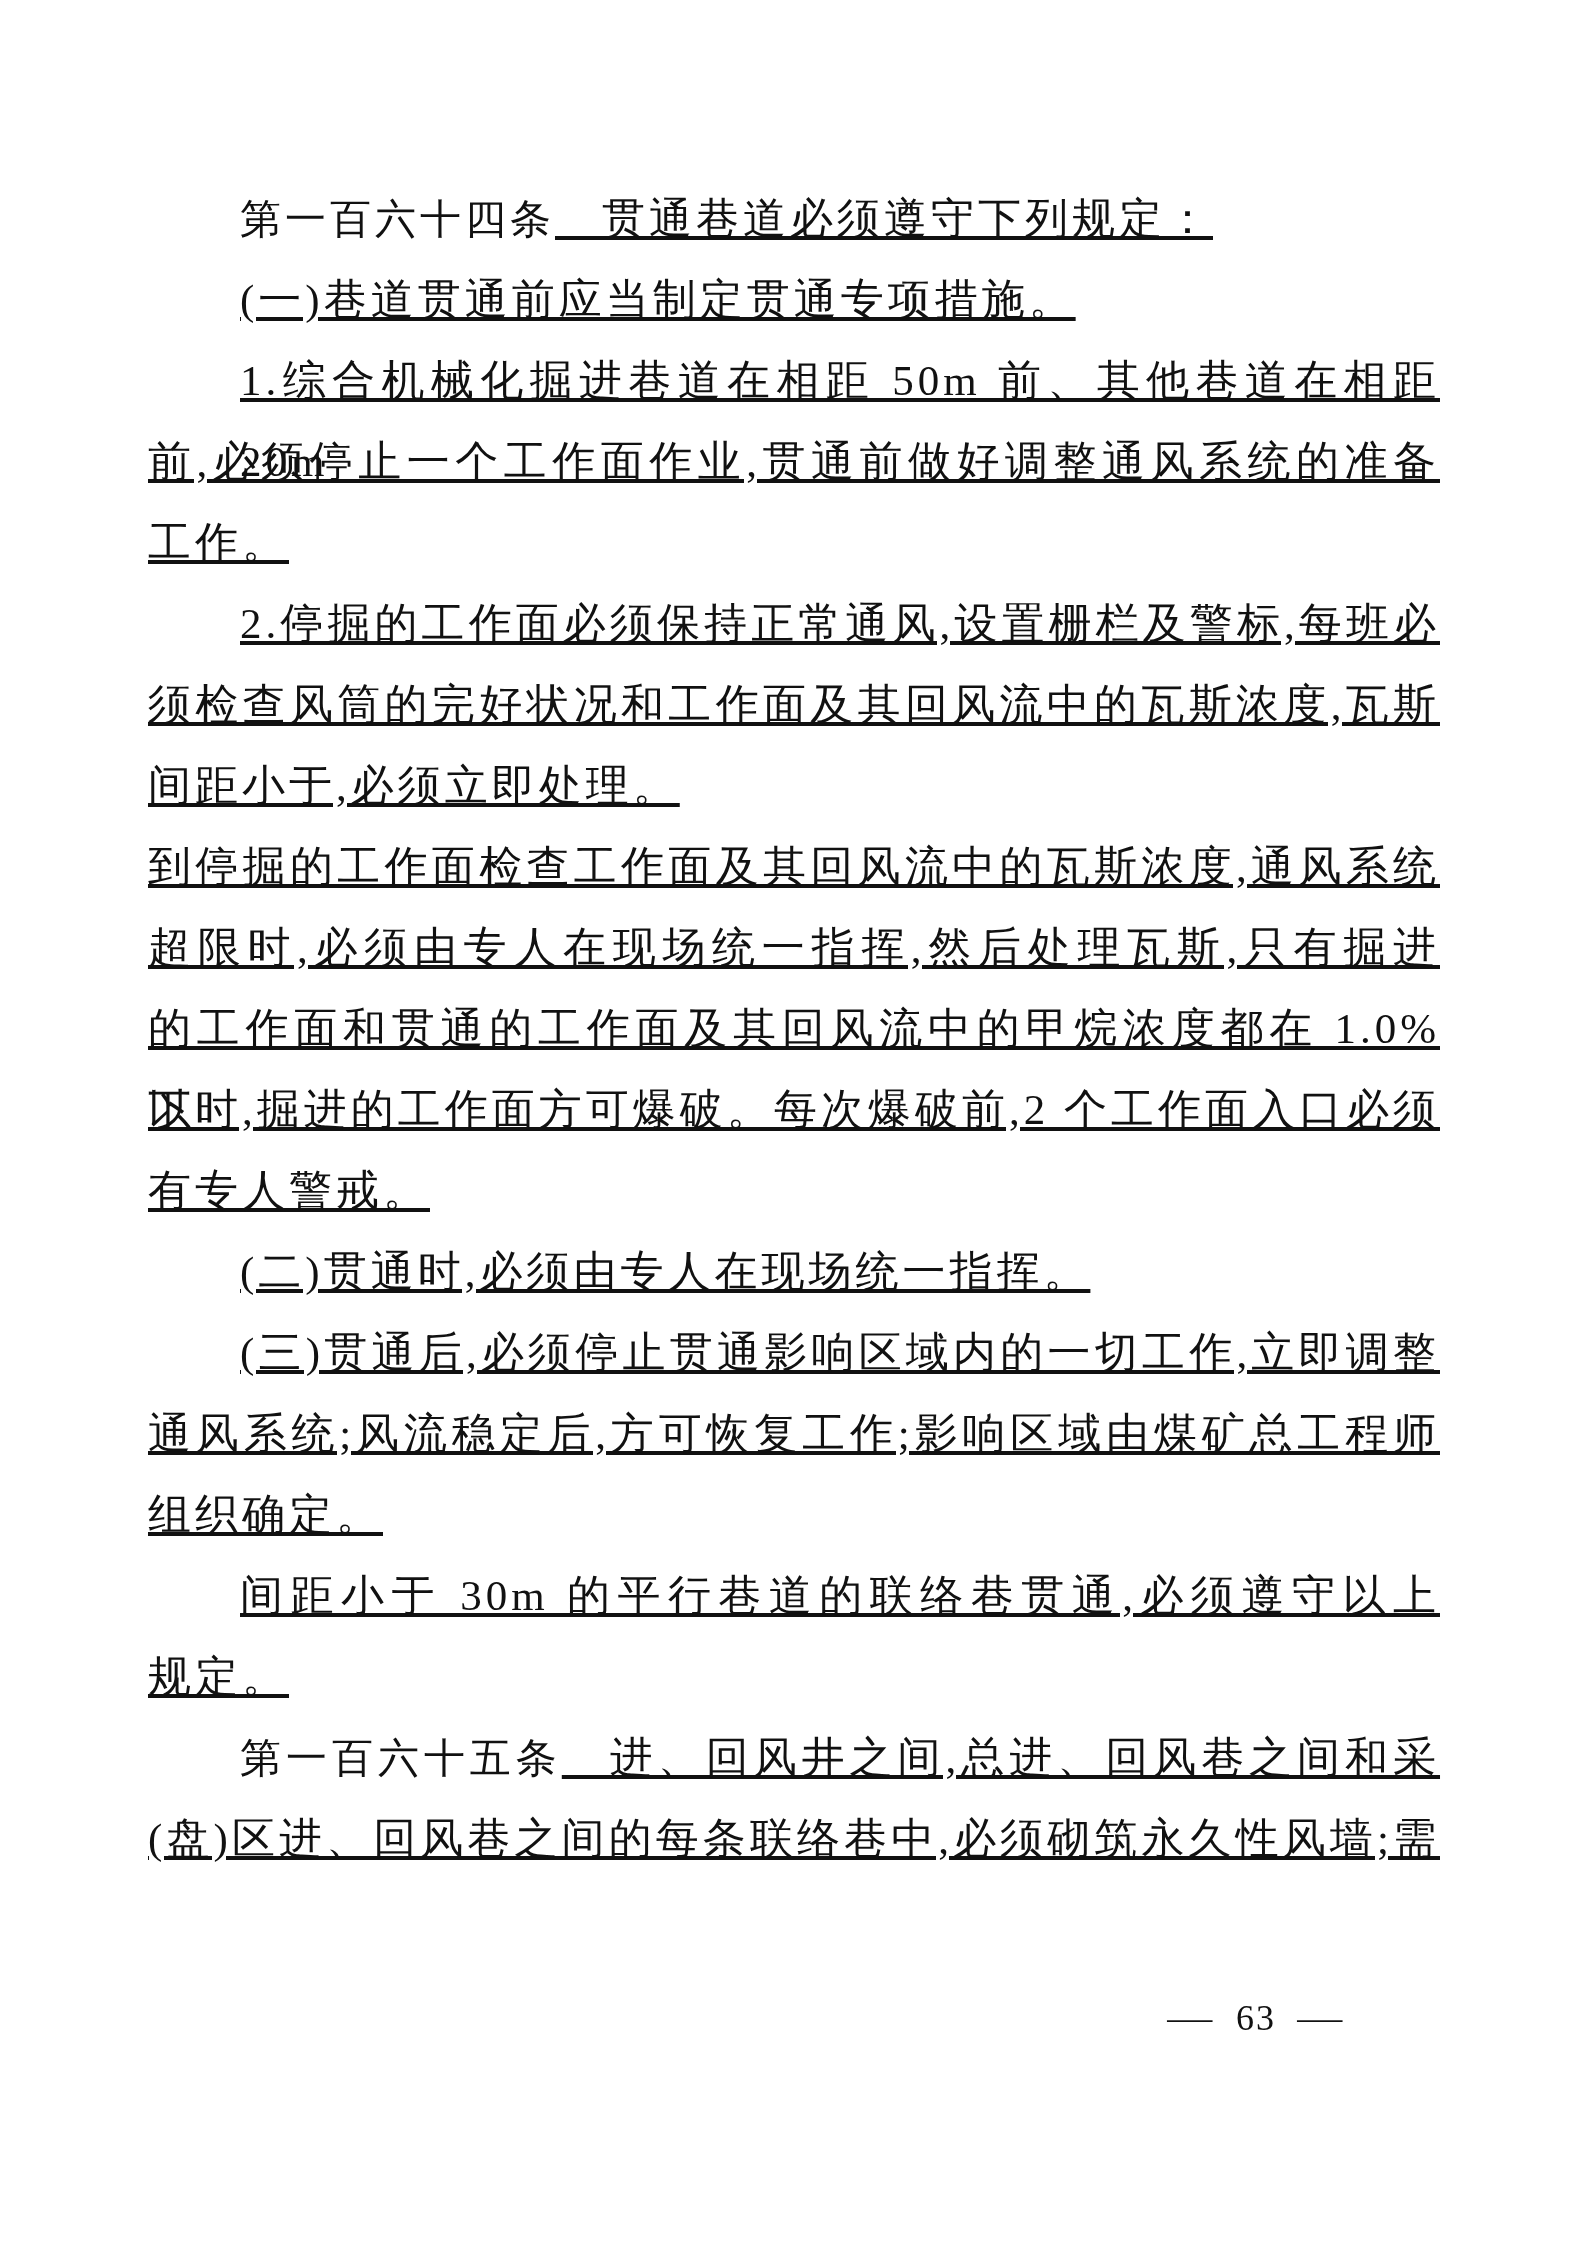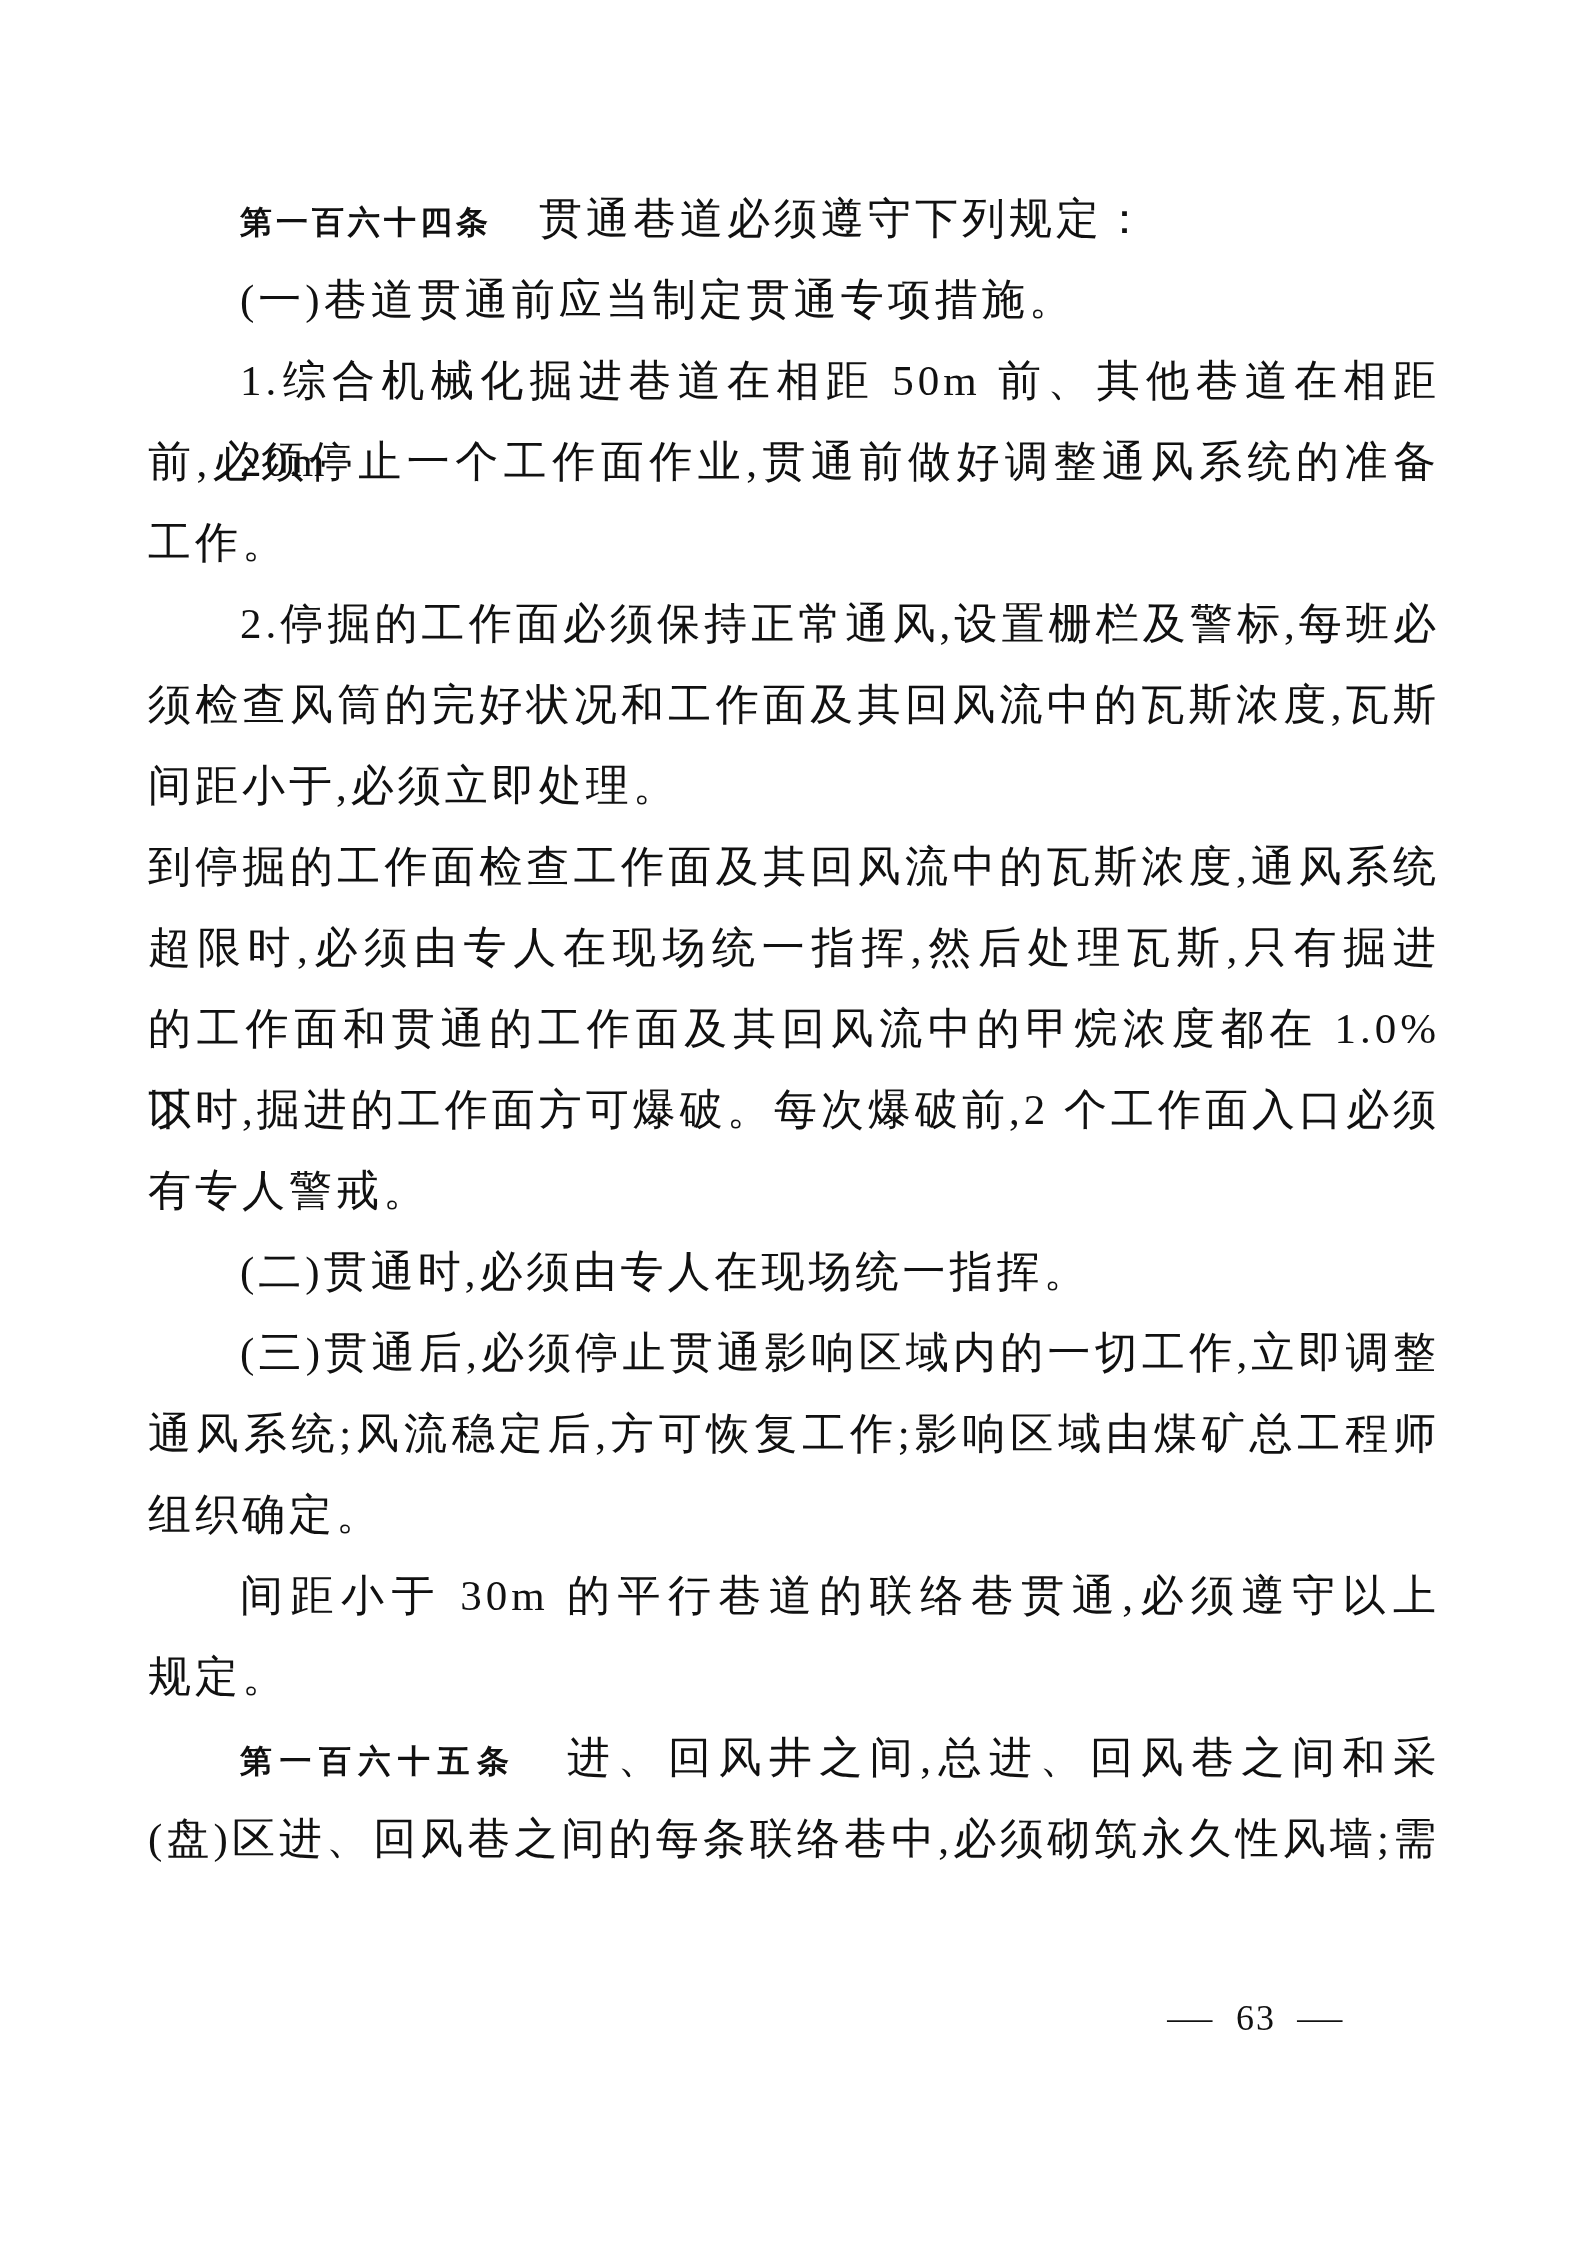--- a/index.html
+++ b/index.html
@@ -34,25 +34,25 @@
     white-space: normal;
     text-align: justify;
     text-align-last: justify;
     text-justify: inter-character;
   }
   .line.indent {
     padding-left: 92px;
   }
   .article-no {
     font-family: "Liberation Sans", "DejaVu Sans", sans-serif;
-    font-weight: 700;
-    font-size: 32px;
+    font-weight: 400;
+    font-size: 41px;
     letter-spacing: 4px;
   }
-  .line-text { font-family: inherit; }
+  .line-text { font-family: inherit; text-decoration: underline; }
   .footer {
     position: absolute;
     top: 1996px;
     right: 247px;
     height: 44px;
     line-height: 44px;
     font-size: 36px;
     letter-spacing: 2px;
     color: #111111;
     display: flex;

